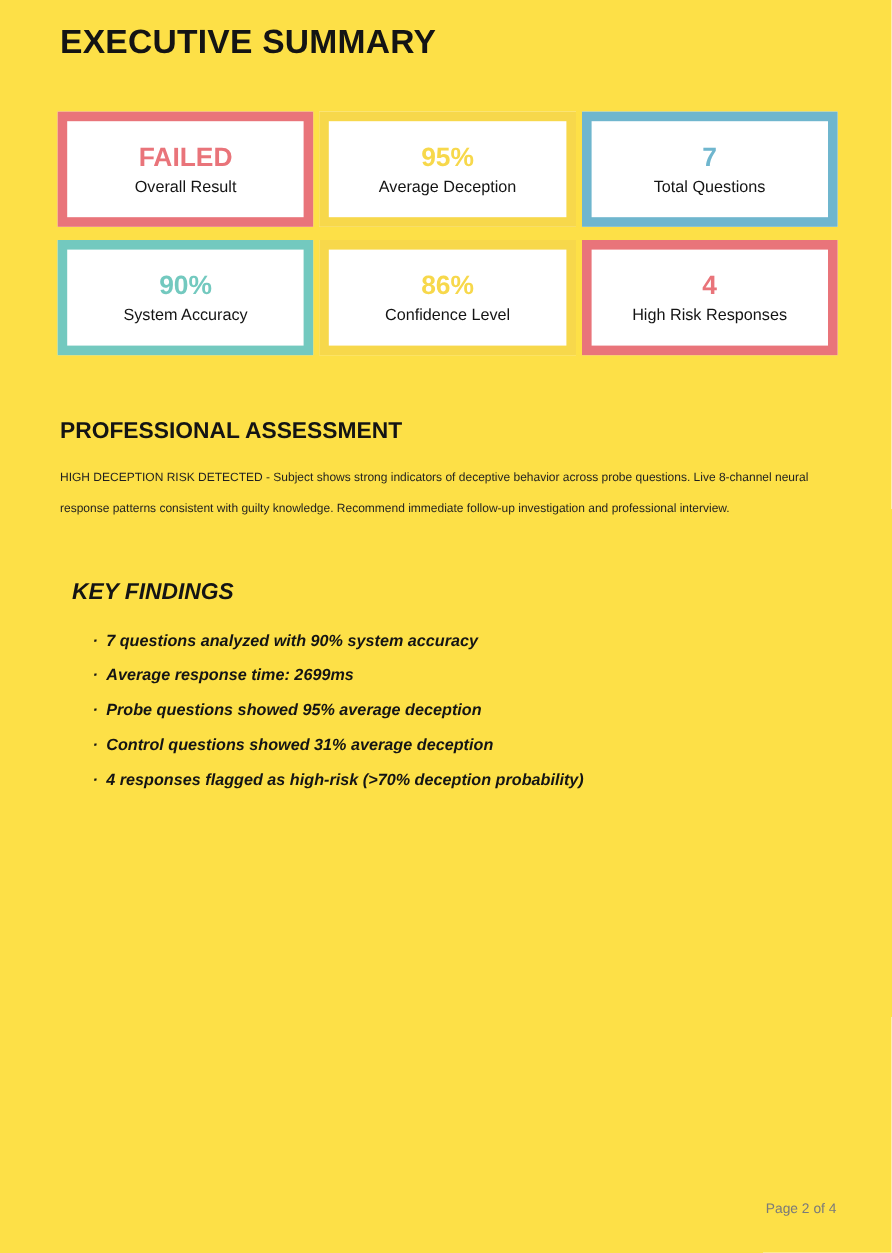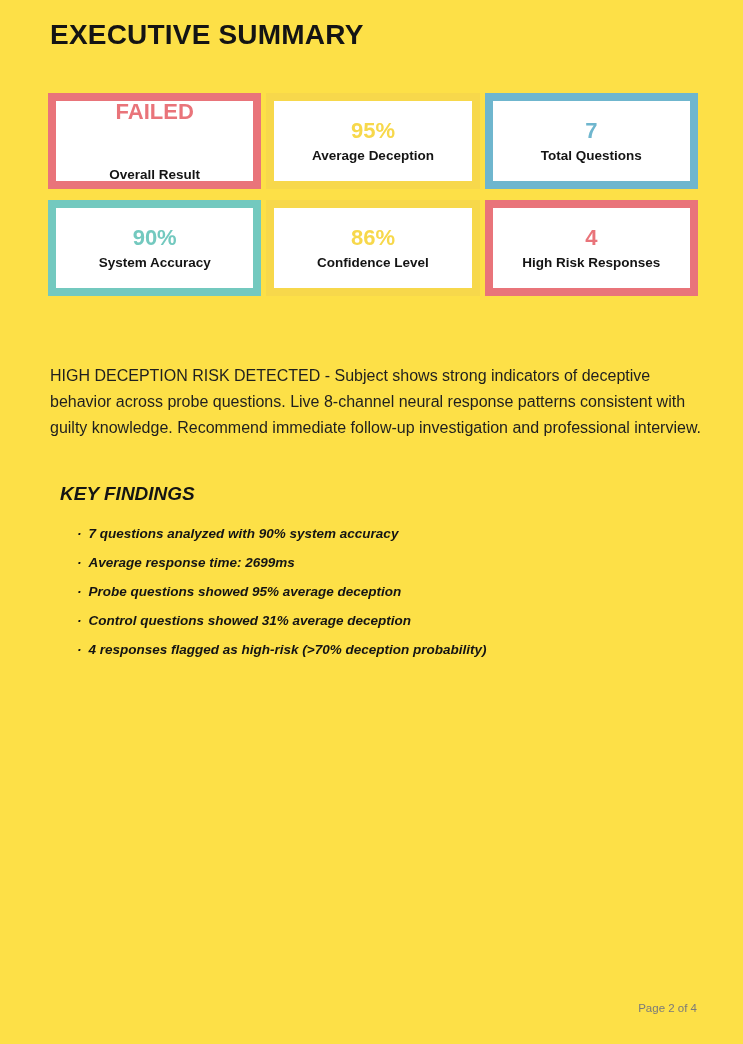--- a/index.html
+++ b/index.html
@@ -40,35 +40,35 @@
     gap: 7px;
     text-align: center;
   }
   .metric-value {
     font-size: 22px;
     font-weight: bold;
     line-height: 1;
   }
   .metric-label {
     font-size: 13.5px;
-    font-weight: bold;
+    font-weight: normal;
     color: #141414;
     line-height: 1;
   }
   .section-assessment { position: absolute; left: 50px; top: 348px; width: 660px; }
   .section-heading {
     font-size: 19px;
     font-weight: bold;
     color: #141414;
     line-height: 23px;
   }
   .assessment-body {
     margin-top: 15px;
     width: 652px;
-    font-size: 16px;
+    font-size: 10px;
     color: #1f1f1f;
     line-height: 26px;
   }
   .section-findings { position: absolute; left: 60px; top: 482px; width: 660px; font-style: italic; }
   .findings-list {
     margin-top: 14px;
     list-style: none;
     padding-left: 17px;
   }
   .findings-list li {
@@ -92,21 +92,21 @@
   }
 </style>
 </head>
 <body>
 
 <div class="page">
 
   <h1 class="page-title">EXECUTIVE SUMMARY</h1>
 
   <div class="metrics-grid">
-    <div class="metric-card" style="border-color: rgb(233, 116, 122); justify-content: space-between;">
+    <div class="metric-card" style="border-color: rgb(233, 116, 122);">
       <div class="metric-value" style="color: rgb(233, 116, 122);">FAILED</div>
       <div class="metric-label">Overall Result</div>
     </div>
     <div class="metric-card" style="border-color: rgb(247, 216, 75);">
       <div class="metric-value" style="color: rgb(247, 216, 75);">95%</div>
       <div class="metric-label">Average Deception</div>
     </div>
     <div class="metric-card" style="border-color: rgb(111, 182, 206);">
       <div class="metric-value" style="color: rgb(111, 182, 206);">7</div>
       <div class="metric-label">Total Questions</div>
@@ -119,20 +119,21 @@
       <div class="metric-value" style="color: rgb(247, 216, 75);">86%</div>
       <div class="metric-label">Confidence Level</div>
     </div>
     <div class="metric-card" style="border-color: rgb(233, 116, 122);">
       <div class="metric-value" style="color: rgb(233, 116, 122);">4</div>
       <div class="metric-label">High Risk Responses</div>
     </div>
   </div>
 
   <div class="section-assessment">
+    <h2 class="section-heading">PROFESSIONAL ASSESSMENT</h2>
     <p class="assessment-body">HIGH DECEPTION RISK DETECTED - Subject shows strong indicators of deceptive behavior across probe questions. Live 8-channel neural response patterns consistent with guilty knowledge. Recommend immediate follow-up investigation and professional interview.</p>
   </div>
 
   <div class="section-findings">
     <h2 class="section-heading">KEY FINDINGS</h2>
     <ul class="findings-list">
       <li>7 questions analyzed with 90% system accuracy</li>
       <li>Average response time: 2699ms</li>
       <li>Probe questions showed 95% average deception</li>
       <li>Control questions showed 31% average deception</li>

